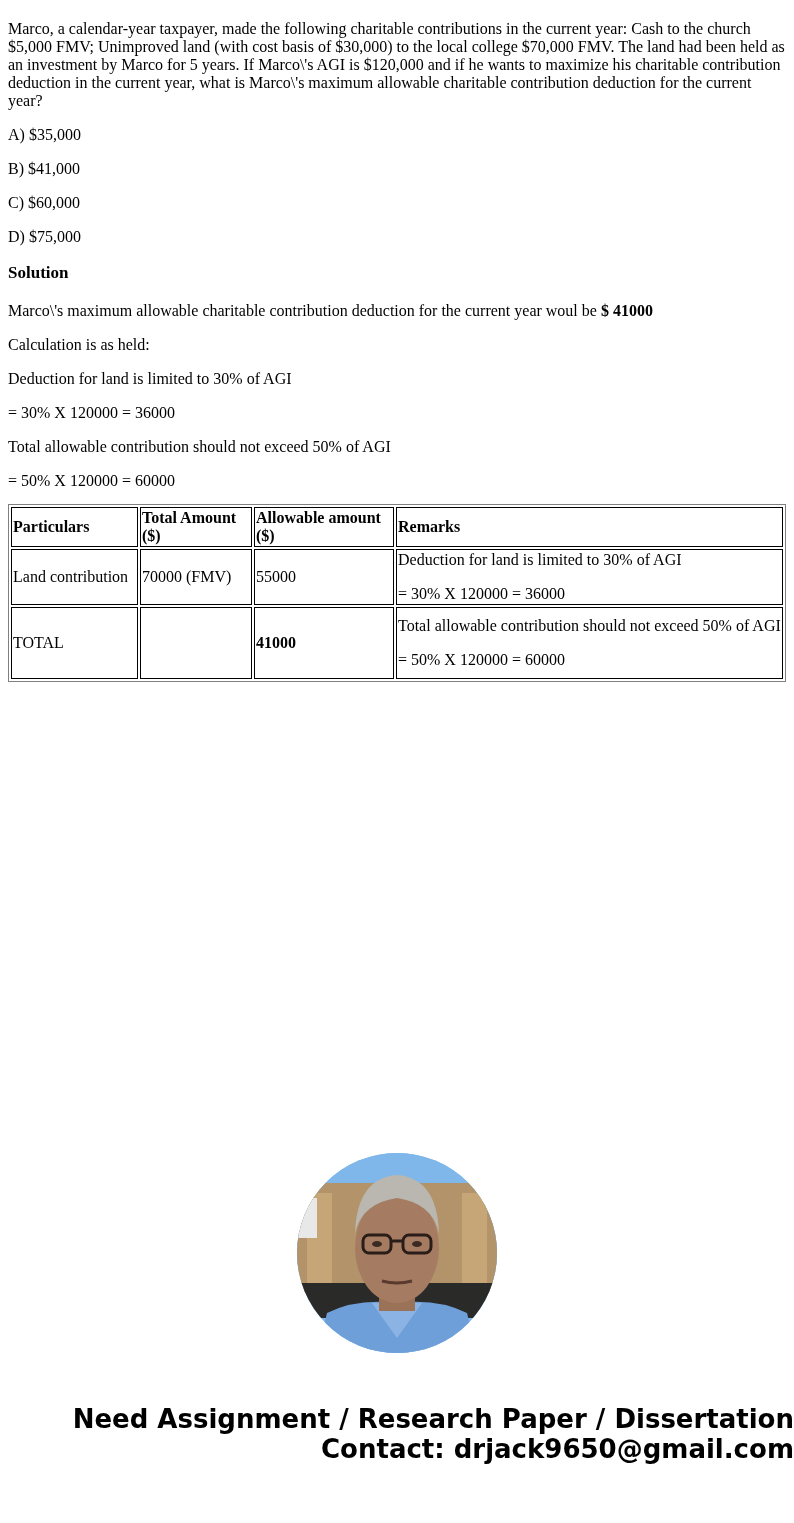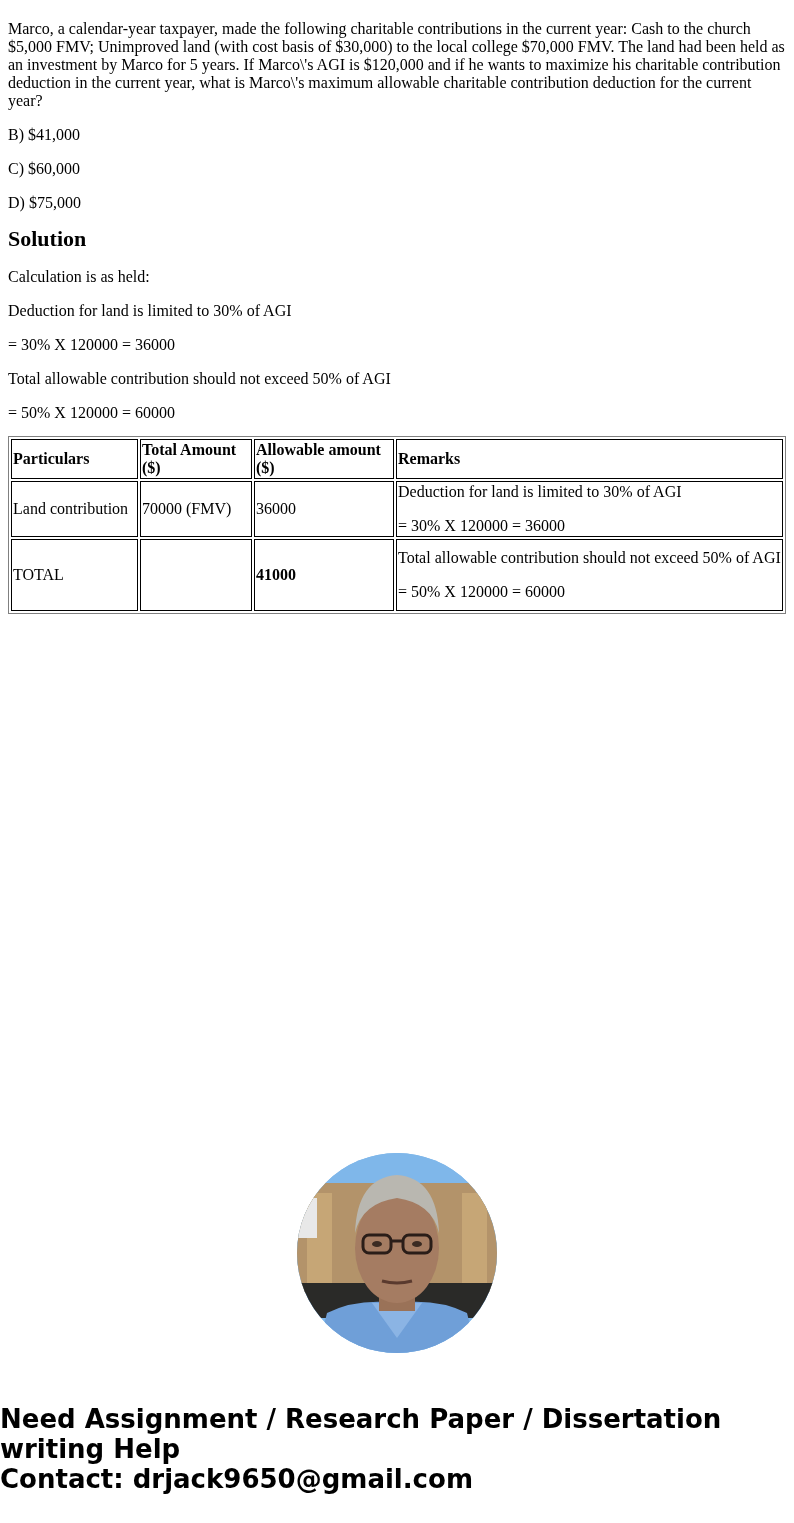--- a/index.html
+++ b/index.html
@@ -2,51 +2,53 @@
 <html><head>
   <meta charset="utf-8">
   <style>
     html, body { margin: 0; padding: 0; background: #ffffff; }
     body {
       width: 794px; height: 1523px; position: relative; overflow: hidden;
       font-family: "Liberation Serif", serif; font-size: 16px; color: #000; line-height: 18px;
     }
     .content { position: absolute; left: 8px; top: 8px; width: 778px; }
     p { margin: 12px 0 16px 0; }
-    h3 { font-size: 22px; font-weight: bold; margin: 0 0 18px 0; line-height: 22px; }
+    h3 { font-size: 17px; font-weight: bold; margin: 0 0 18px 0; line-height: 22px; }
     table.sol {
       border: 1px solid #808080; border-collapse: separate; border-spacing: 2px; width: 778px;
       margin-top: -2px;
     }
     table.sol td {
       border: 1px solid #000; padding: 1px; vertical-align: middle; line-height: 18px;
     }
     table.sol td.hdr { font-weight: bold; }
     .rem-p { margin: 0; }
     .rem-gap { height: 16px; }
     .avatar-wrap {
       position: absolute; left: 297px; top: 1153px; width: 200px; height: 200px; border-radius: 50%;
       overflow: hidden; background: #7cb4e6;
     }
     .promo {
-      position: absolute; left: 0; top: 1404px; width: 794px; text-align: left;
+      position: absolute; left: 0; top: 1404px; width: 794px; text-align: right;
       font-family: "DejaVu Sans", sans-serif; font-weight: bold; font-size: 26px; line-height: 30px;
     }
   </style>
 </head>
 <body>
 
 <div class="content">
   <p>Marco, a calendar-year taxpayer, made the following charitable contributions in the current year: Cash to the church $5,000 FMV; Unimproved land (with cost basis of $30,000) to the local college $70,000 FMV. The land had been held as an investment by Marco for 5 years. If Marco\'s AGI is $120,000 and if he wants to maximize his charitable contribution deduction in the current year, what is Marco\'s maximum allowable charitable contribution deduction for the current year?</p>
+  <p>A) $35,000</p>
   <p>B) $41,000</p>
   <p>C) $60,000</p>
   <p>D) $75,000</p>
 
   <h3>Solution</h3>
 
+  <p><span>Marco\'s maximum allowable charitable contribution deduction for the current year woul be </span><b>$ 41000</b></p>
   <p>Calculation is as held:</p>
   <p>Deduction for land is limited to 30% of AGI</p>
   <p>= 30% X 120000 = 36000</p>
   <p>Total allowable contribution should not exceed 50% of AGI</p>
   <p>= 50% X 120000 = 60000</p>
 
   <table class="sol">
     <colgroup>
       <col style="width:127px">
         <col style="width:112px">
@@ -56,21 +58,21 @@
     <tbody>
         <tr style="height:38px">
       <td class="hdr">Particulars</td>
       <td class="hdr">Total Amount ($)</td>
       <td class="hdr">Allowable amount ($)</td>
       <td class="hdr">Remarks</td>
     </tr>
     <tr style="height:54px">
       <td>Land contribution</td>
       <td>70000 (FMV)</td>
-      <td>36000</td>
+      <td>55000</td>
       <td>
         <p class="rem-p">Deduction for land is limited to 30% of AGI</p>
         <div class="rem-gap"></div>
         <p class="rem-p">= 30% X 120000 = 36000</p>
       </td>
     </tr>
     <tr style="height:72px">
       <td>TOTAL</td>
       <td></td>
       <td><b>41000</b></td>
@@ -101,15 +103,14 @@
     <rect x="106" y="82" width="28" height="18" rx="6" fill="none" stroke="#2a1d18" stroke-width="3"></rect>
     <line x1="94" y1="88" x2="106" y2="88" stroke="#2a1d18" stroke-width="3"></line>
     <ellipse cx="80" cy="91" rx="5" ry="3" fill="#3a2a22"></ellipse>
     <ellipse cx="120" cy="91" rx="5" ry="3" fill="#3a2a22"></ellipse>
     <path d="M85 128 Q100 132 115 128" stroke="#5a3a2e" stroke-width="3" fill="none"></path>
   </svg>
 </div>
 
 <div class="promo">
   <div>Need Assignment / Research Paper / Dissertation</div>
-  <div>writing Help</div>
   <div>Contact: drjack9650@gmail.com</div>
 </div>
 
 </body></html>

